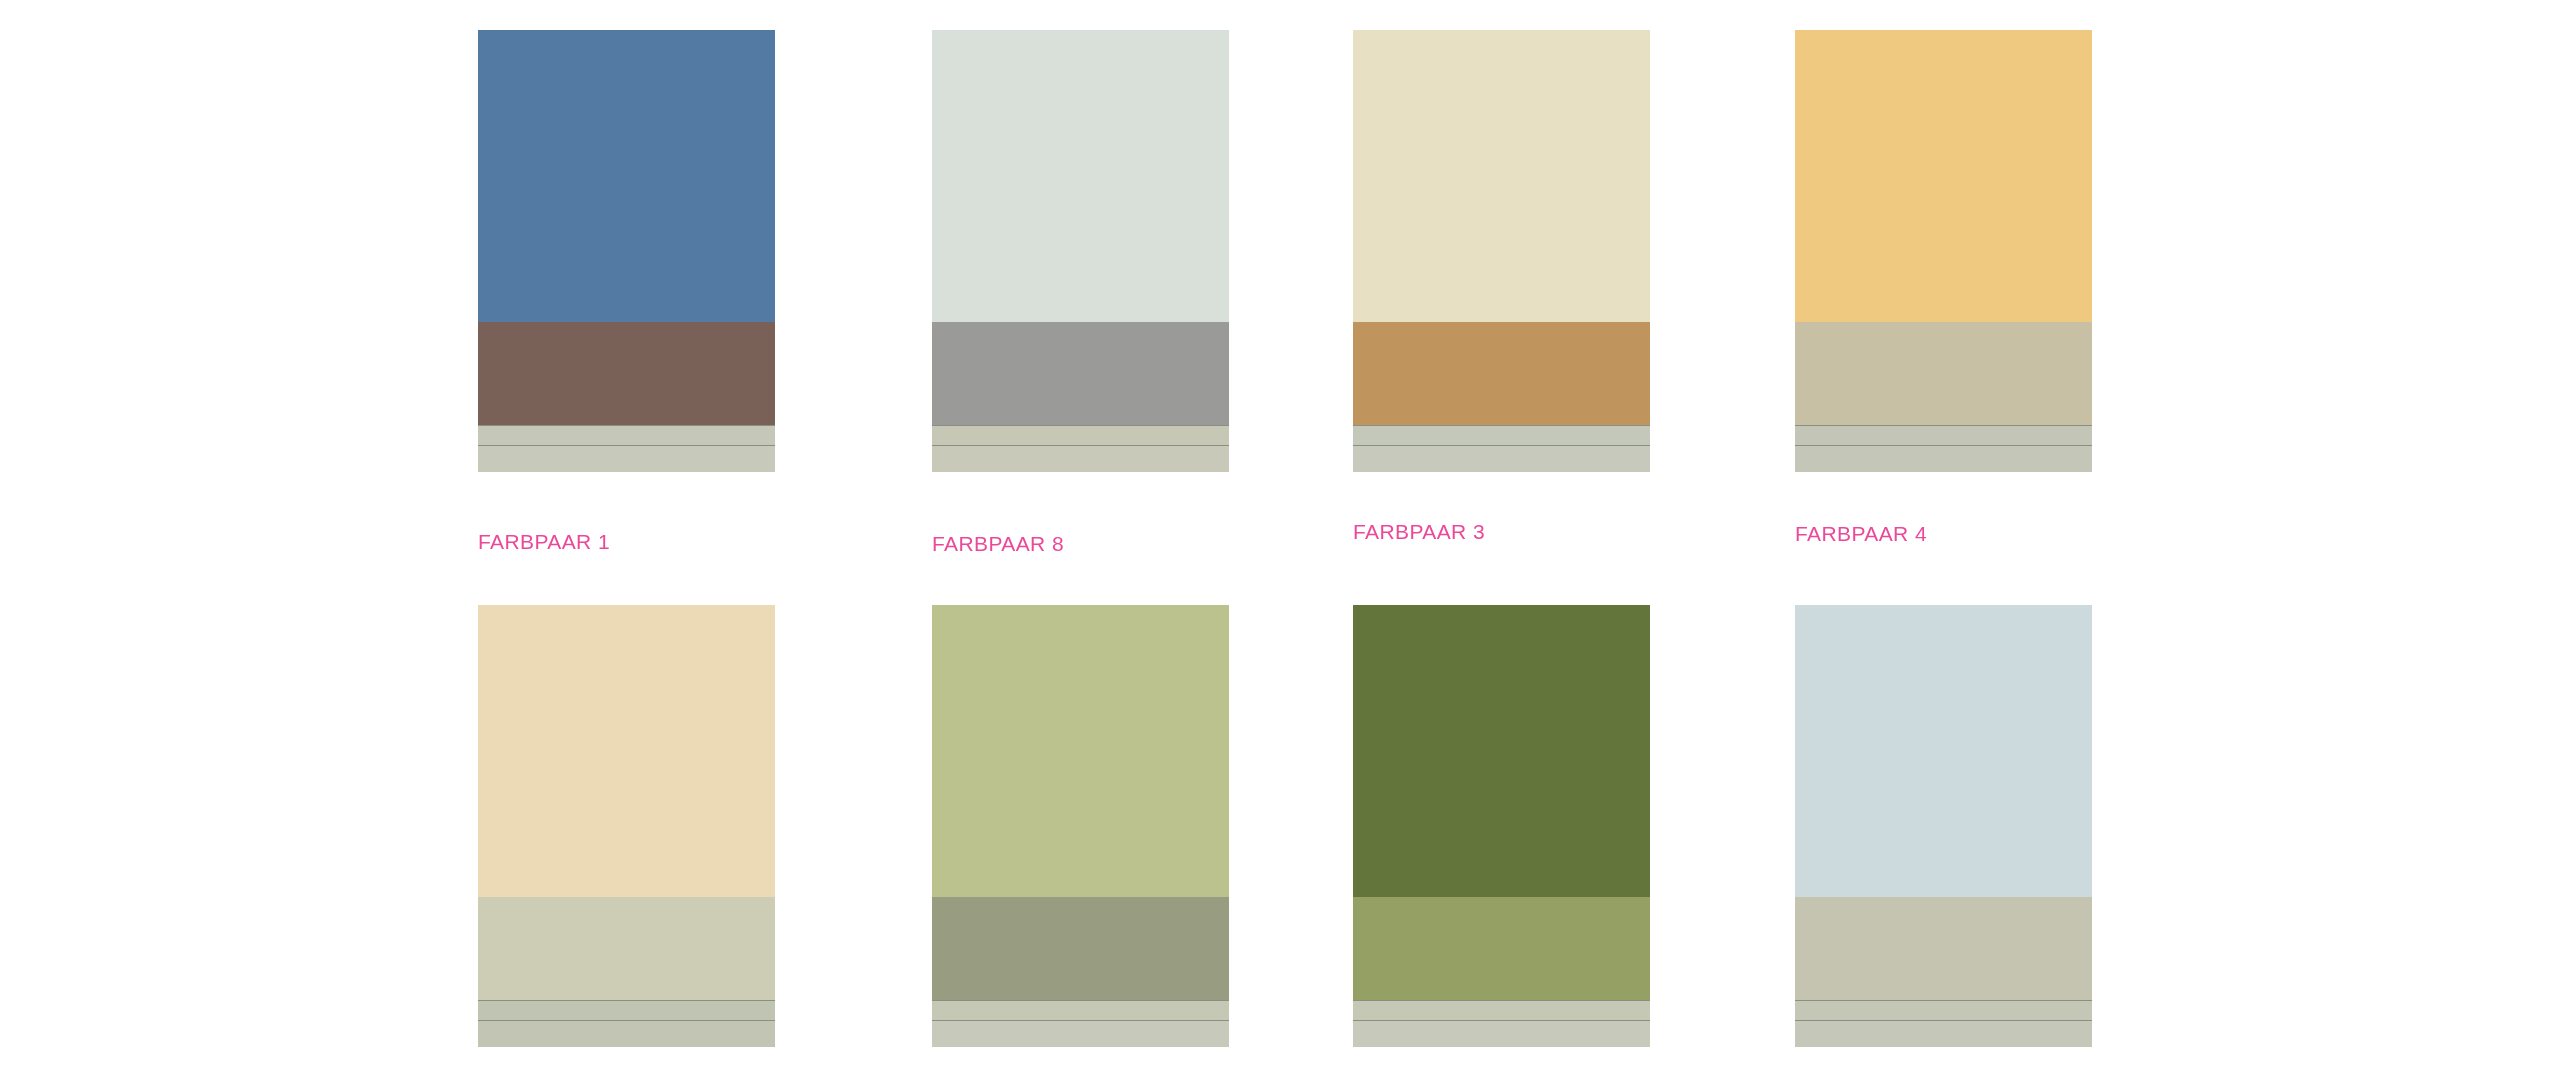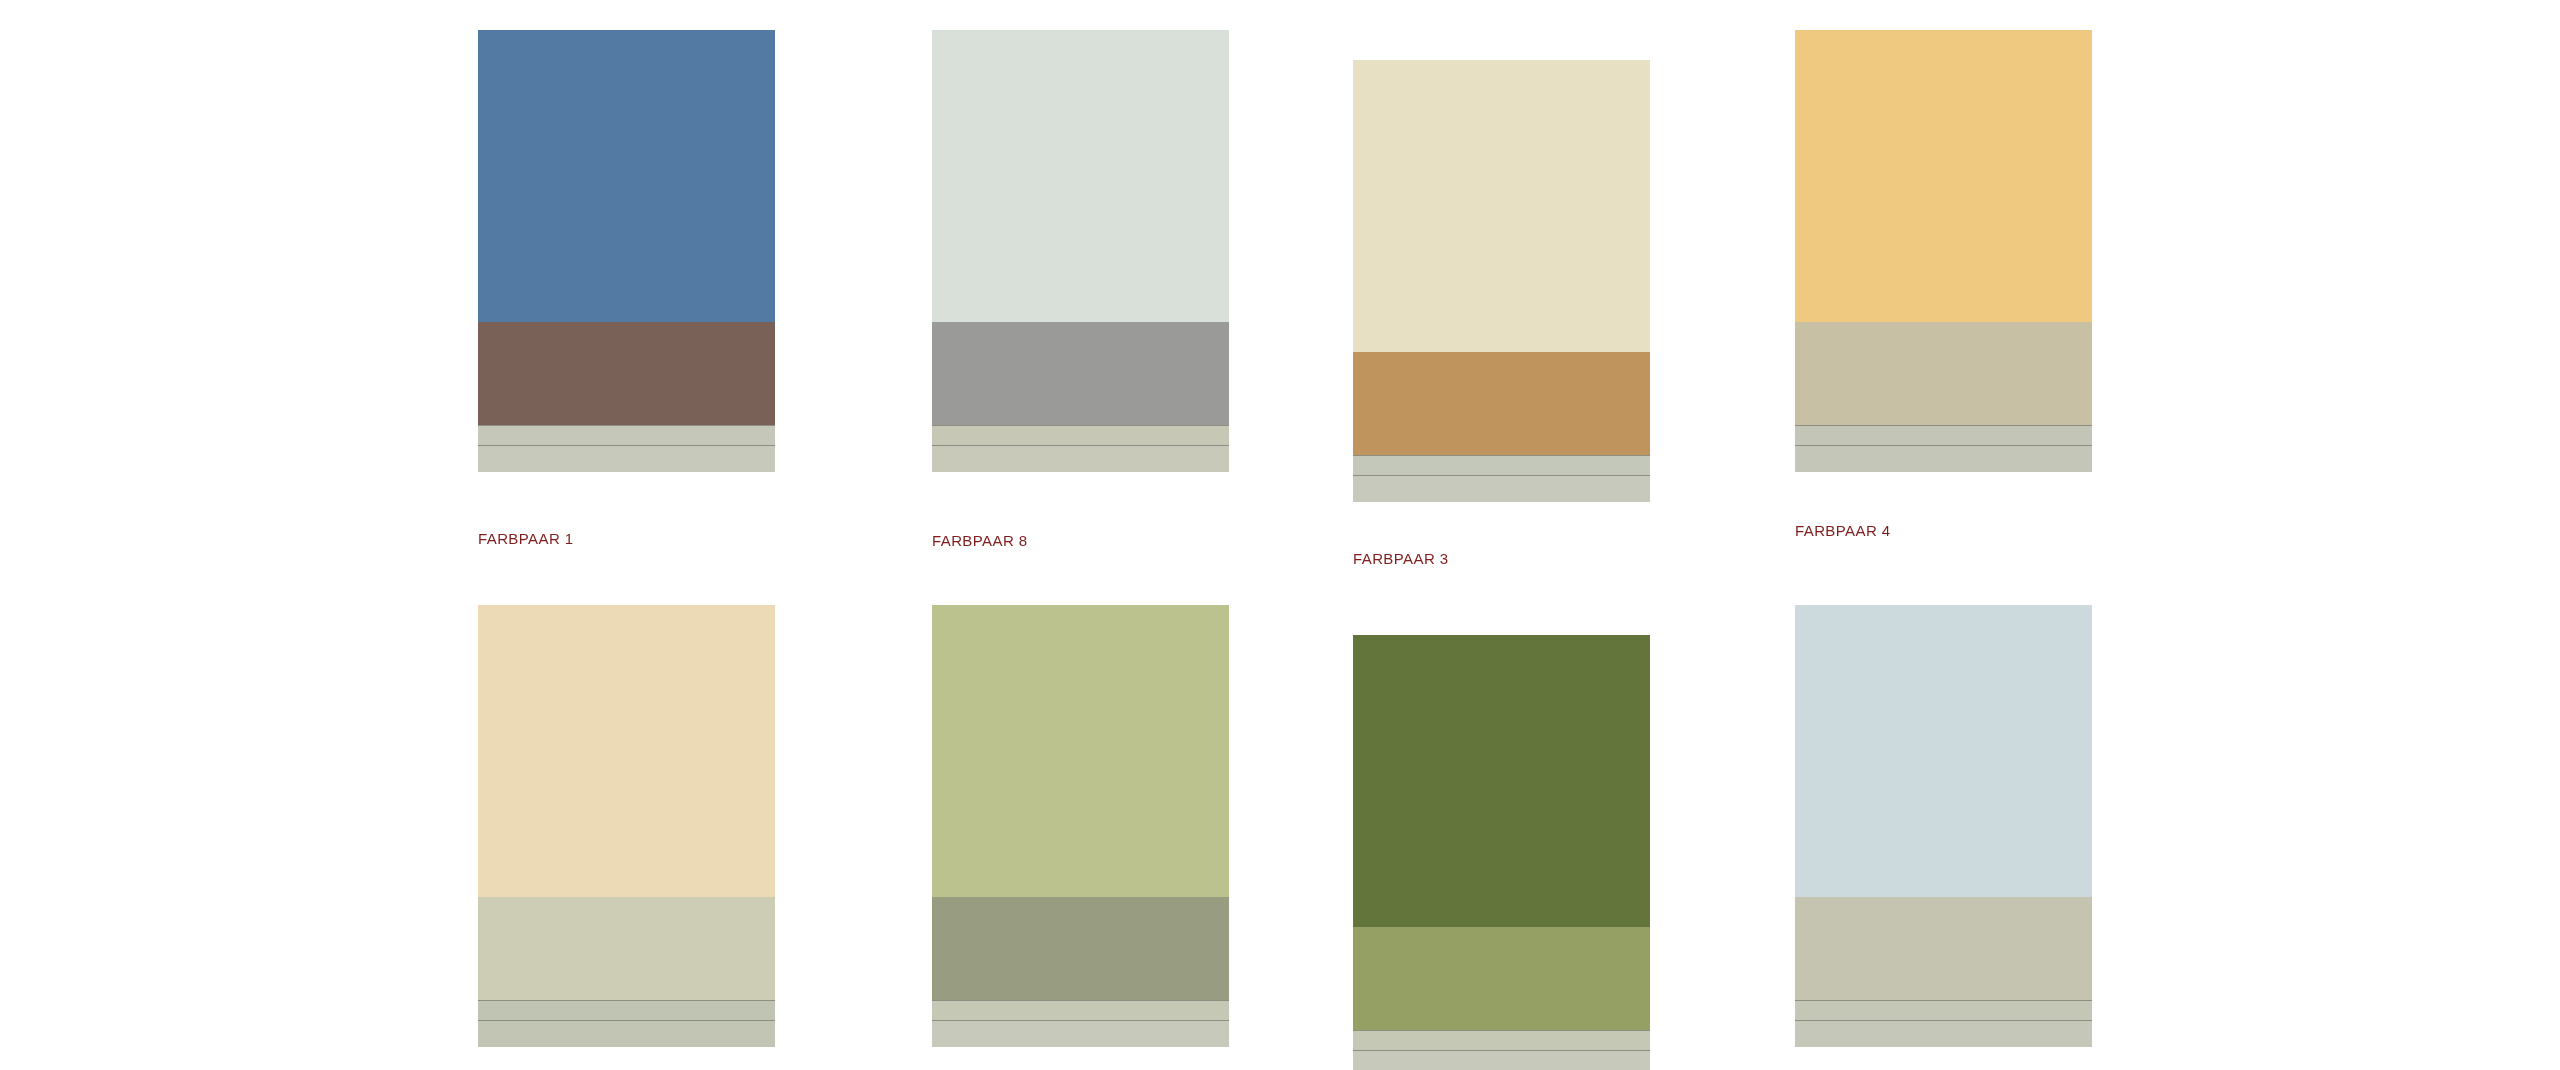--- a/index.html
+++ b/index.html
@@ -44,34 +44,34 @@
   }
 
   .band.rule-top {
     border-top: 1px solid #8b8e80;
   }
 
   .swatch-label {
     position: absolute;
     left: 0;
     white-space: nowrap;
-    font-size: 15px;
+    font-size: 21px;
     font-weight: 400;
     letter-spacing: 0.4px;
-    color: #7f1d1d;
+    color: #ec4899;
     font-family: "Liberation Sans", sans-serif;
   }
 
   
   .row-1 { top: 30px; }
   .row-2 { top: 605px; }
 
   .col-1 { left: 478px; }
   .col-2 { left: 932px; }
-  .col-3 { left: 1353px; margin-top: 30px; }
+  .col-3 { left: 1353px; }
   .col-4 { left: 1795px; }
 </style>
 </head>
 <body>
 
 <div id="board">
     <div class="swatch-card row-1 col-1" style="top: 30px; left: 478px;">
       <div class="swatch-stack">
         <div class="band" title="#527aa3" style="background: rgb(82, 122, 163); height: 292px;"></div>
         <div class="band" title="#7a6158" style="background: rgb(122, 97, 88); height: 103px;"></div>

